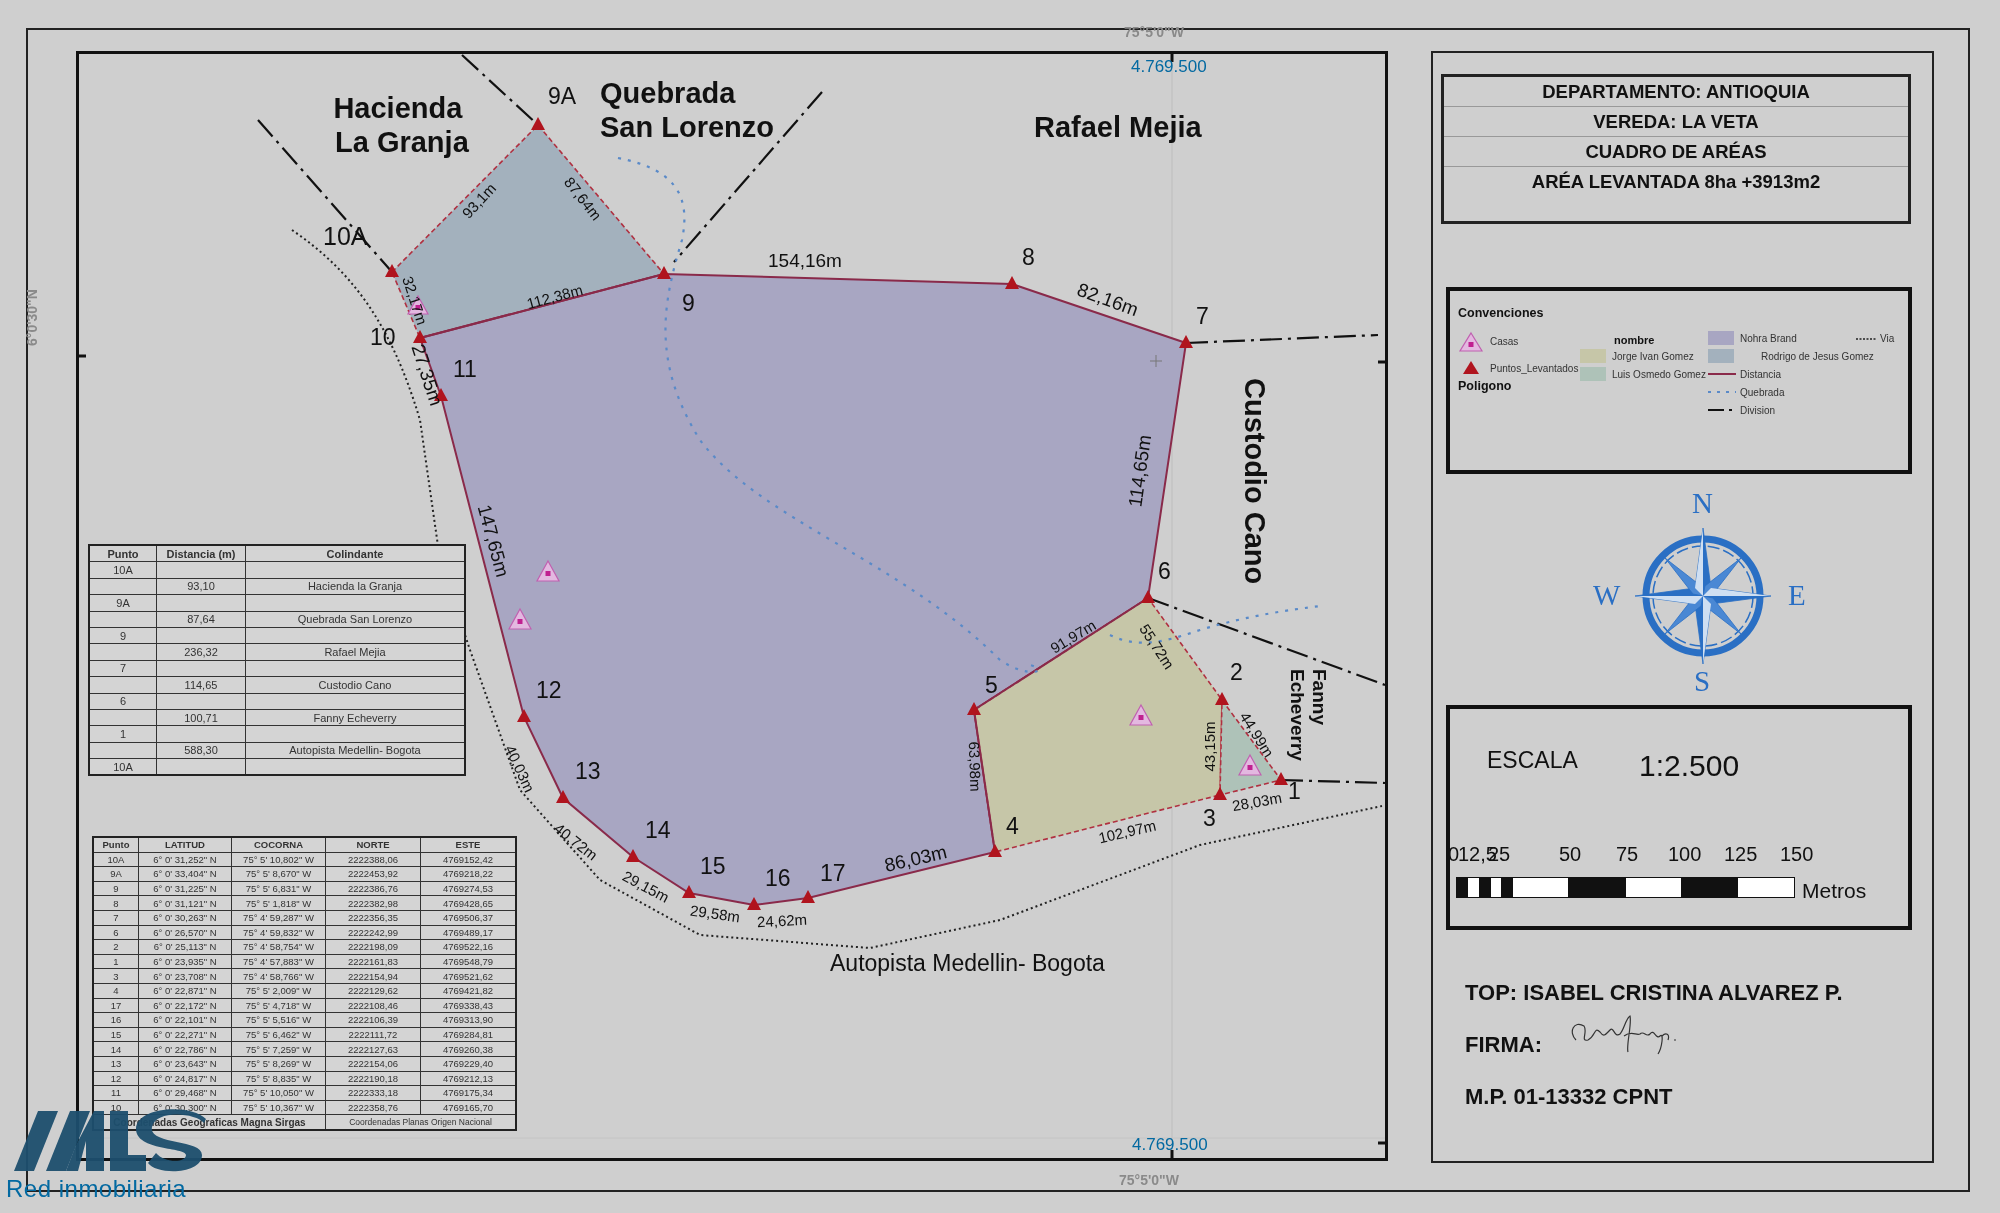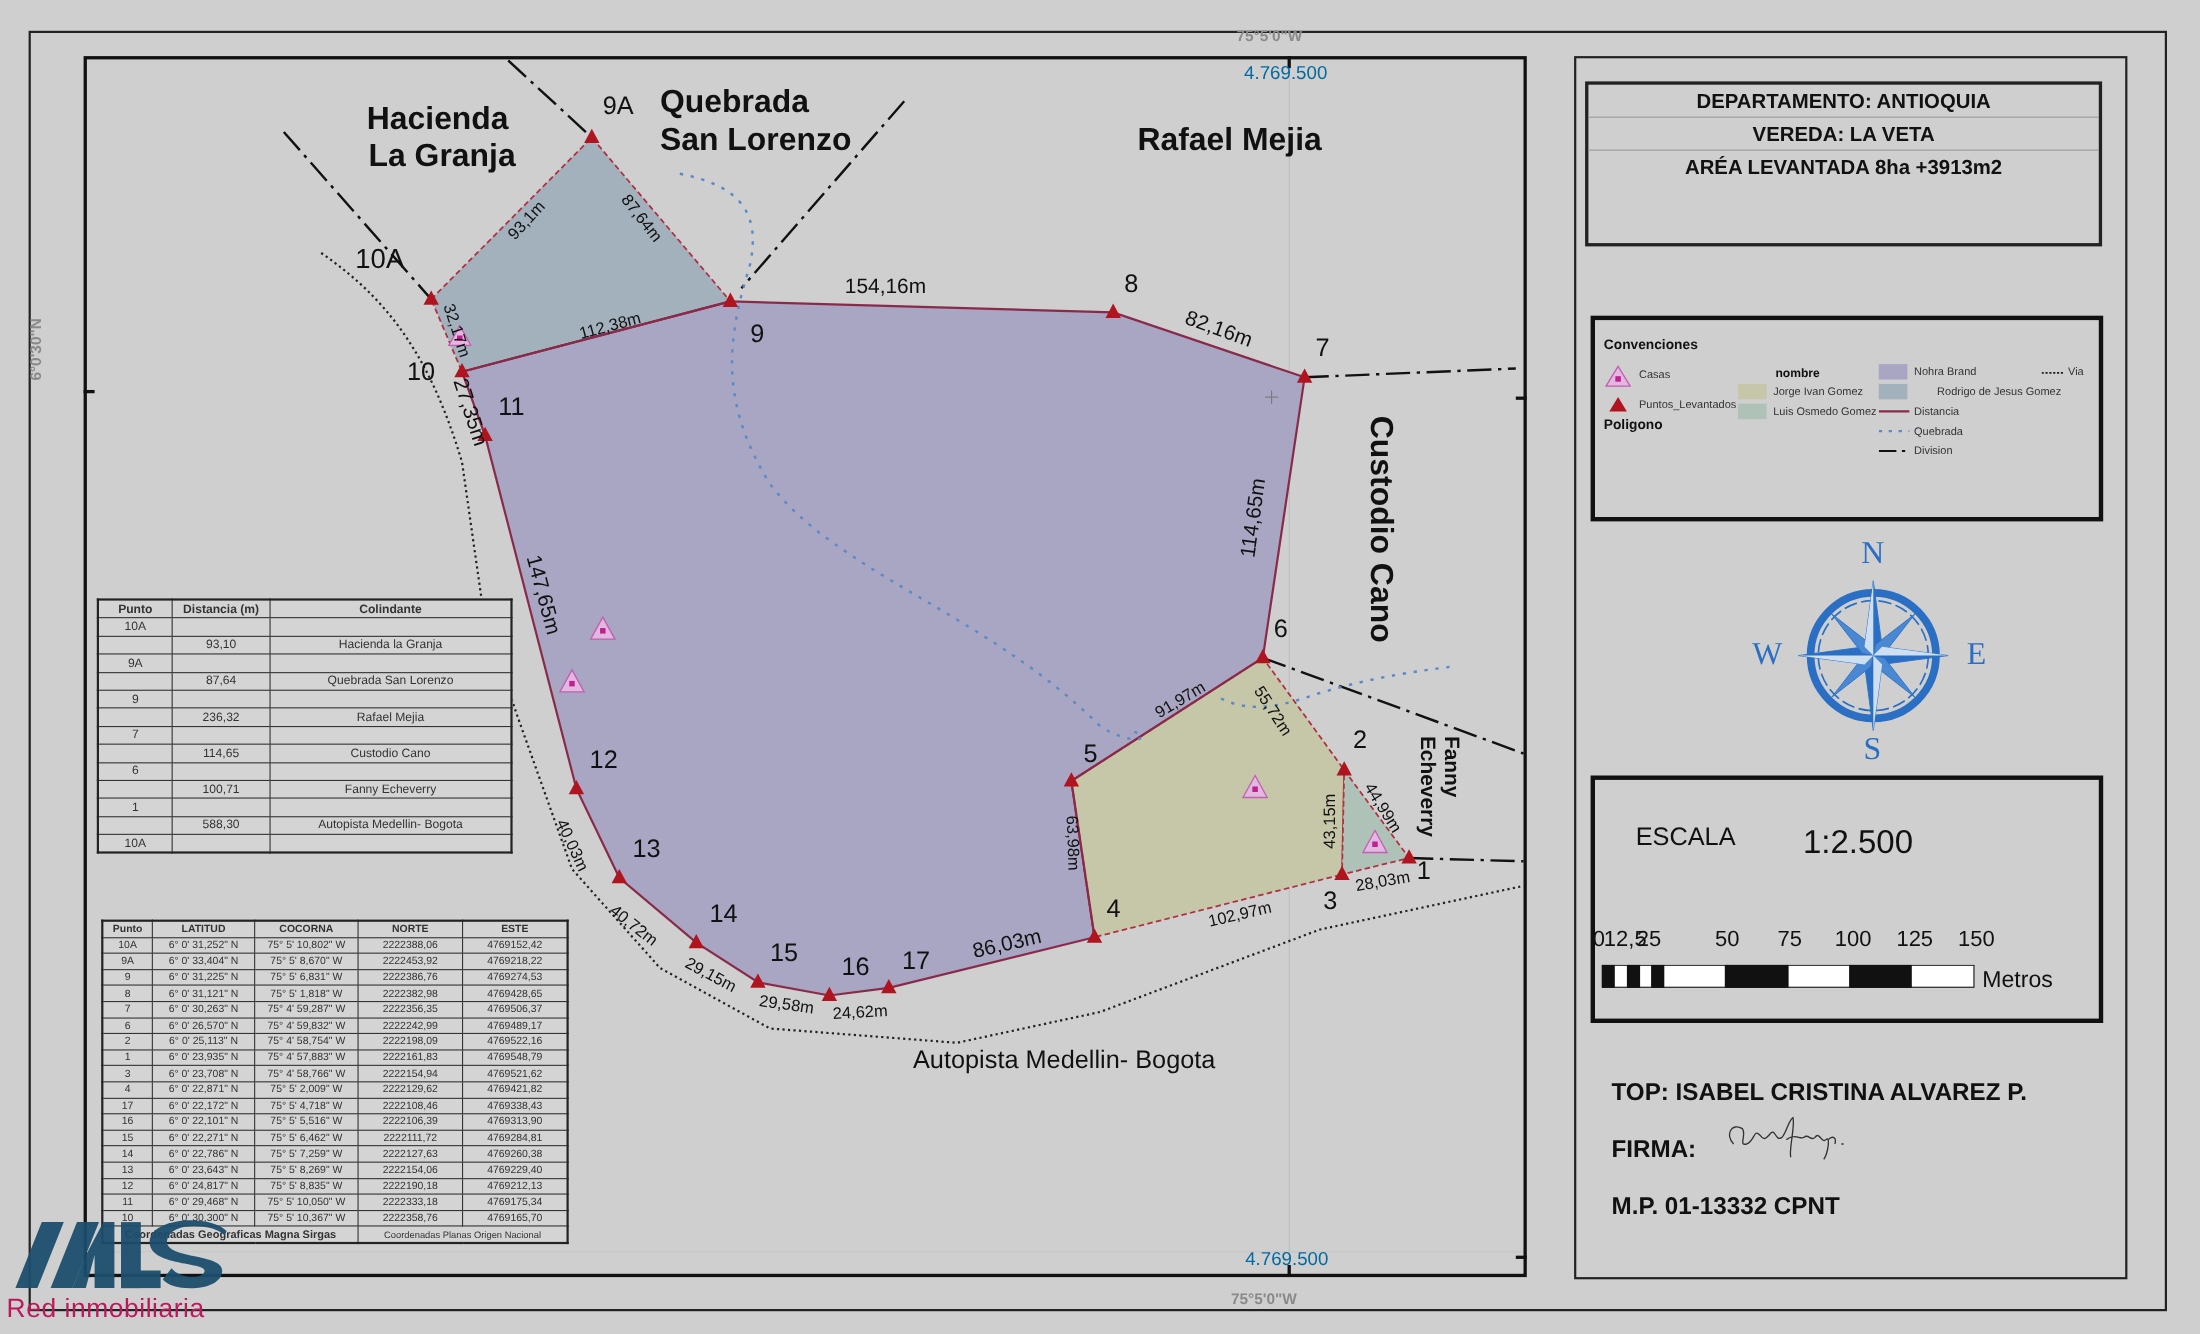--- a/index.html
+++ b/index.html
@@ -420,20 +420,21 @@
       </tr>
     </tbody>
   </table>
 </div>
 
 <div class="side-frame"></div>
 
 <div class="info-box">
   <div class="info-row">DEPARTAMENTO: ANTIOQUIA</div>
   <div class="info-row">VEREDA:  LA VETA</div>
+  <div class="info-row">CUADRO DE ARÉAS</div>
   <div class="info-row">ARÉA LEVANTADA 8ha +3913m2</div>
 </div>
 
 <div class="legend-box">
   <div class="lg lg-b" style="left:8px; top:15px;">Convenciones</div>
   <svg class="lg" style="left:8px; top:40px;" width="26" height="22">
       <polygon points="13,2 24,20 2,20" fill="#e3b8e0" stroke="#c060b0" stroke-width="1.2"></polygon>
       <rect x="10.5" y="11" width="5" height="5" fill="#c02090"></rect>
     </svg>
   <div class="lg" style="left:40px; top:45px;">Casas</div>
@@ -533,14 +534,14 @@
   <svg width="210" height="70">
     <g fill="#1d4f6e" opacity="0.95">
       <polygon points="8,66 32,6 52,6 28,66"></polygon>
       <polygon points="40,66 64,6 84,6 60,66"></polygon>
       <polygon points="60,66 70,40 88,6 98,6 98,66 80,66 80,36 72,66"></polygon>
       <rect x="104" y="6" width="18" height="60"></rect>
       <rect x="104" y="50" width="36" height="16"></rect>
       <path d="M198,18 C190,8 150,4 146,22 C142,40 196,34 196,50 C196,70 150,70 142,58 L150,48 C158,58 180,58 180,50 C180,42 130,46 130,24 C130,2 184,-2 200,14 Z"></path>
     </g>
   </svg>
-  <div style="font-size:24px; color:#be185d; margin-top:-4px; letter-spacing:0.5px;">Red inmobiliaria</div>
+  <div style="font-size:24px; color:#0369a1; margin-top:-4px; letter-spacing:0.5px;">Red inmobiliaria</div>
 </div>
 
 </body></html>

